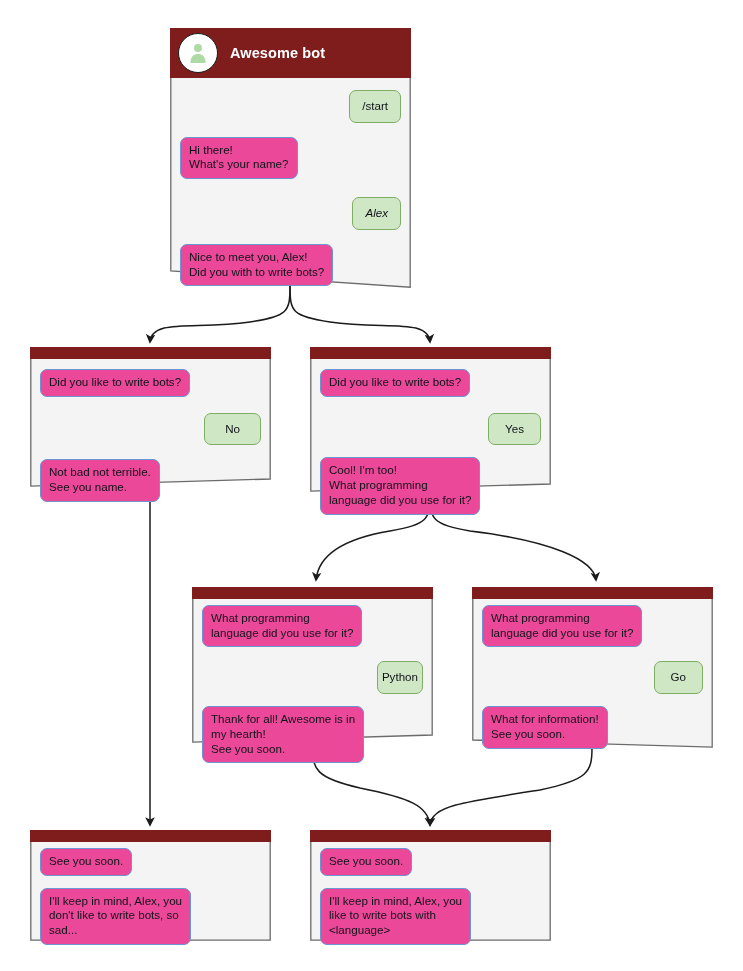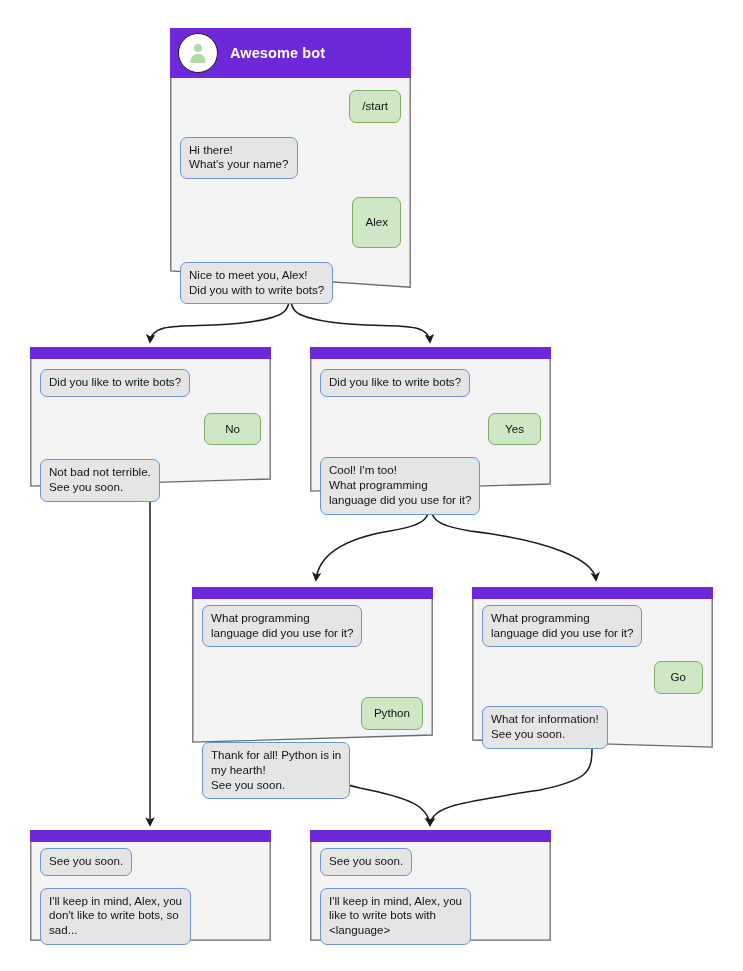--- a/index.html
+++ b/index.html
@@ -45,21 +45,21 @@
   }
   .node-inner {
     position: absolute;
     left: 0; top: 0;
     width: 100%;
     z-index: 1;
   }
 
   .titlebar {
     position: relative;
-    background: #6d28d9;
+    background: #7f1d1d;
     box-sizing: border-box;
     display: flex;
     align-items: center;
   }
   .titlebar.tall {
     height: 50px;
     padding-left: 8px;
   }
   .titlebar.slim {
     height: 12px;
@@ -99,21 +99,21 @@
     font-size: 11.6px;
     line-height: 1.27;
     color: #10131a;
     border-radius: 7px;
     padding: 5px 8px 6px 8px;
     white-space: pre-line;
     display: inline-block;
     max-width: 79%;
   }
   .msg.bot {
-    background: #e5e5e5;
+    background: #ec4899;
     border: 1px solid #6d95d2;
   }
   .msg.user {
     background: #cfe7c4;
     border: 1px solid #7eae63;
   }
   .row {
     display: flex;
     margin-bottom: 12px;
   }
@@ -166,21 +166,21 @@
       </div>
       <div class="chatbody" style="padding-top:12px;">
         <div class="row right" style="margin-bottom:14px;">
           <div class="msg user pill" style="padding:8px 12px;">/start</div>
         </div>
         <div class="row left" style="margin-bottom:18px;">
           <div class="msg bot">Hi there!
 What's your name?</div>
         </div>
         <div class="row right" style="margin-bottom:14px;">
-          <div class="msg user pill" style="padding:17px 12px;">Alex</div>
+          <div class="msg user pill" style="padding:8px 12px;font-style:italic;">Alex</div>
         </div>
         <div class="row left">
           <div class="msg bot">Nice to meet you, Alex!
 Did you with to write bots?</div>
         </div>
       </div>
     </div>
   </div>
 
   <div class="node" style="left:30px; top:347px; width:241px; height:140px;">
@@ -191,21 +191,21 @@
       <div class="titlebar slim"></div>
       <div class="chatbody">
         <div class="row left" style="margin-bottom:16px;">
           <div class="msg bot">Did you like to write bots?</div>
         </div>
         <div class="row right" style="margin-bottom:14px;">
           <div class="msg user pill" style="padding:8px 20px;">No</div>
         </div>
         <div class="row left">
           <div class="msg bot">Not bad not terrible.
-See you soon.</div>
+See you name.</div>
         </div>
       </div>
     </div>
   </div>
 
   <div class="node" style="left:310px; top:347px; width:241px; height:145px;">
     <svg class="node-shape" viewBox="0 0 241 145" preserveAspectRatio="none">
       <polygon points="0.8,0.8 240.2,0.8 240.2,137 0.8,144.2" fill="#f4f4f4" stroke="#6b6b6b" stroke-width="1.3"></polygon>
     </svg>
     <div class="node-inner">
@@ -231,24 +231,24 @@
       <polygon points="0.8,0.8 240.2,0.8 240.2,148 0.8,155.2" fill="#f4f4f4" stroke="#6b6b6b" stroke-width="1.3"></polygon>
     </svg>
     <div class="node-inner">
       <div class="titlebar slim"></div>
       <div class="chatbody" style="padding-top:6px;">
         <div class="row left" style="margin-bottom:14px;">
           <div class="msg bot">What programming
 language did you use for it?</div>
         </div>
         <div class="row right" style="margin-bottom:12px;">
-          <div class="msg user pill" style="padding:8px 12px;margin-top:36px;">Python</div>
-        </div>
-        <div class="row left">
-          <div class="msg bot">Thank for all! Python is in
+          <div class="msg user pill" style="padding:8px 4px;">Python</div>
+        </div>
+        <div class="row left">
+          <div class="msg bot">Thank for all! Awesome is in
 my hearth!
 See you soon.</div>
         </div>
       </div>
     </div>
   </div>
 
   <div class="node" style="left:472px; top:587px; width:241px; height:161px;">
     <svg class="node-shape" viewBox="0 0 241 161" preserveAspectRatio="none">
       <polygon points="0.8,0.8 240.2,0.8 240.2,160.2 0.8,153" fill="#f4f4f4" stroke="#6b6b6b" stroke-width="1.3"></polygon>

